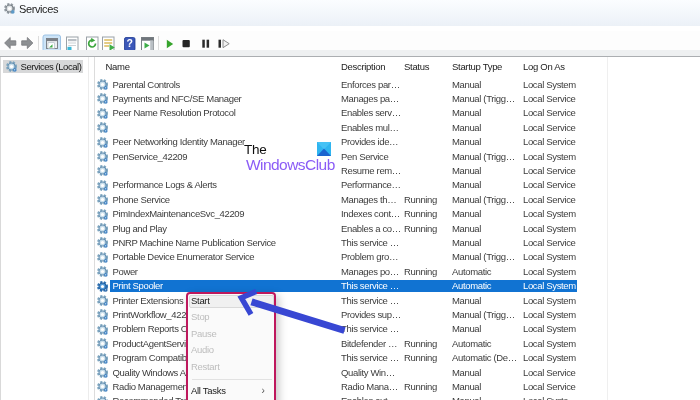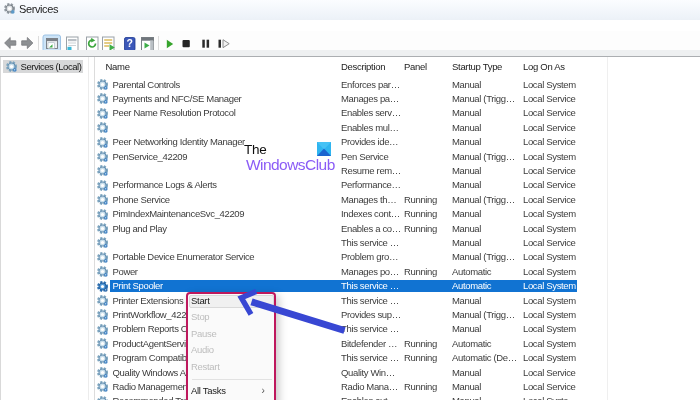--- a/index.html
+++ b/index.html
@@ -1,19 +1,19 @@
 <!DOCTYPE html>
 <html><head><meta charset="utf-8"><style>
 *{margin:0;padding:0;box-sizing:border-box}
 html,body{width:700px;height:400px;overflow:hidden;background:#fff;
 font-family:"Liberation Sans",sans-serif;-webkit-font-smoothing:antialiased}
 #win{position:absolute;left:0;top:0;width:700px;height:400px}
 .abs{position:absolute}
 
-#title{left:0;top:0;width:700px;height:20px;background:linear-gradient(180deg,#fbfdff 0%,#eef3f9 85%,#ecf1f7 100%)}
+#title{left:0;top:0;width:700px;height:26px;background:linear-gradient(180deg,#fbfdff 0%,#eef3f9 85%,#ecf1f7 100%)}
 #title span{position:absolute;left:19px;top:3px;font-size:11px;letter-spacing:-.4px;color:#1e1e1e}
 
 #menubar{left:0;top:17px;width:700px;height:14px;background:#fdfdfd;border-bottom:1px solid #ececec}
 #menubar span{position:absolute;top:2.5px;font-size:9.5px;letter-spacing:-.3px;color:#101010}
 
 #toolbar{left:0;top:31px;width:700px;height:19px;background:#fdfdfd}
 #tbstrip{left:0;top:50px;width:700px;height:6px;background:#eef0f1}
 #tbline{left:0;top:56px;width:700px;height:1.3px;background:#abaeb1}
 
 #treesel{left:3px;top:59.5px;width:80px;height:13.5px;background:#d7d8d9}
@@ -115,21 +115,21 @@
 <div class="vline" style="left:93.5px;background:#dcdcdc"></div>
 <div class="vline" style="left:606.5px;background:#efefef"></div>
 <div class="abs" id="treesel"></div>
 <svg class="abs" style="left:5.5px;top:60.5px" width="12" height="12">
       <use href="#gear"></use>
     </svg>
 <div class="abs" id="treelbl">Services (Local)</div>
 <div class="abs" id="hdr">
       <span style="left:105.5px">Name</span>
       <span style="left:341px">Description</span>
-      <span style="left:404px">Panel</span>
+      <span style="left:404px">Status</span>
       <span style="left:452px">Startup Type</span>
       <span style="left:523px">Log On As</span>
     </div>
 <div id="list">
 <div class="row" style="top:20.3px">
         <svg class="ic" style="left:3px;top:1.4px">
           <use href="#gear"></use>
         </svg>
         <span class="c n">Parental Controls</span>
         <span class="c d">Enforces par…</span>
@@ -224,20 +224,21 @@
         <span class="c n">Plug and Play</span>
         <span class="c d">Enables a co…</span>
         <span class="c s">Running</span>
         <span class="c t">Manual</span>
         <span class="c l">Local System</span>
       </div>
 <div class="row" style="top:178.7px">
         <svg class="ic" style="left:3px;top:1.4px">
           <use href="#gear"></use>
         </svg>
+        <span class="c n">PNRP Machine Name Publication Service</span>
         <span class="c d">This service …</span>
         <span class="c t">Manual</span>
         <span class="c l">Local Service</span>
       </div>
 <div class="row" style="top:193.1px">
         <svg class="ic" style="left:3px;top:1.4px">
           <use href="#gear"></use>
         </svg>
         <span class="c n">Portable Device Enumerator Service</span>
         <span class="c d">Problem gro…</span>

